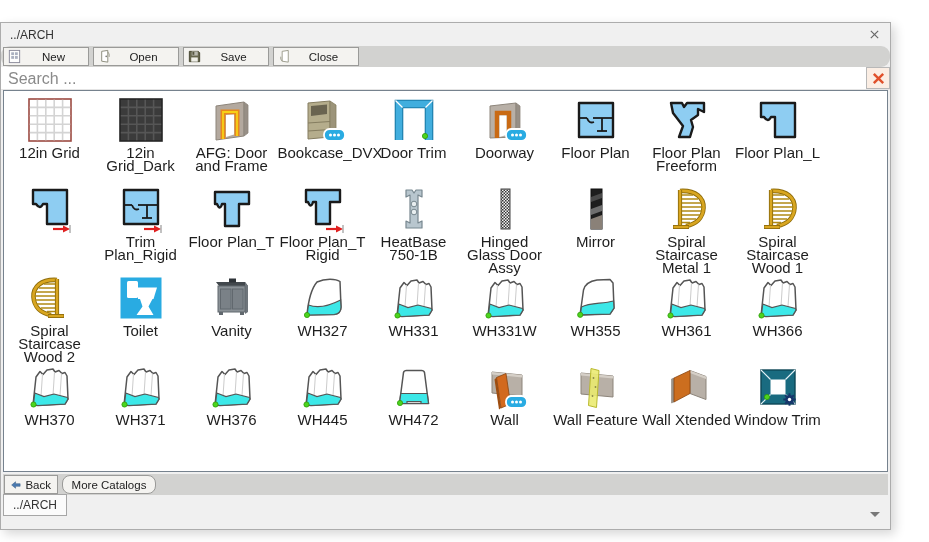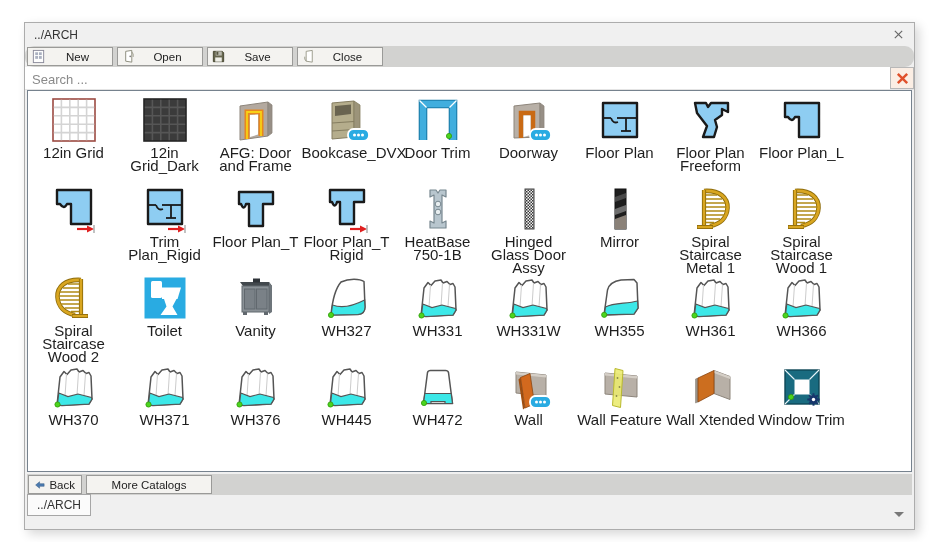--- a/index.html
+++ b/index.html
@@ -1,38 +1,38 @@
 <!DOCTYPE html>
 <html><head>
 <meta charset="utf-8">
 <style>
   html,body{margin:0;padding:0;}
   body{width:929px;height:542px;position:relative;background:#ffffff;font-family:"Liberation Sans",sans-serif;overflow:hidden;}
-  .window{position:absolute;left:24px;top:22px;width:891px;height:508px;background:#f0f0f0;border:1px solid #acacac;box-shadow:4px 4px 10px rgba(0,0,0,.16);display:flex;flex-direction:column;box-sizing:border-box;}
+  .window{position:absolute;left:0;top:22px;width:891px;height:508px;background:#f0f0f0;border:1px solid #acacac;box-shadow:4px 4px 10px rgba(0,0,0,.16);display:flex;flex-direction:column;box-sizing:border-box;}
   .titlebar{height:23px;display:flex;align-items:center;padding:0 9px;flex:none;}
   .titlebar .t{flex:1;font-size:12px;color:#333;}
   .win-close{width:14px;height:14px;display:flex;align-items:center;justify-content:center;cursor:default;}
   .toolbar{height:21px;background:#d2d2d0;display:flex;align-items:center;gap:4px;padding:0 2px;flex:none;border-radius:9px;}
   .tb-btn{height:19px;width:86px;background:#f4f3f0;border:1px solid #9a9a98;display:flex;align-items:center;font-size:11.5px;color:#222;padding:0 3px;box-sizing:border-box;font-family:inherit;}
   .tb-btn svg{width:15px;height:15px;flex:none;}
   .tb-btn .lbl{flex:1;text-align:center;}
   .searchrow{height:22px;background:#ffffff;display:flex;align-items:stretch;flex:none;border-bottom:1px solid #e4e4e4;}
-  .searchrow input{flex:1;border:none;outline:none;font-size:13px;color:#333;padding:12px 7px;font-family:inherit;background:transparent;}
+  .searchrow input{flex:1;border:none;outline:none;font-size:16px;color:#333;padding:12px 7px;font-family:inherit;background:transparent;}
   .searchrow input::placeholder{color:#8a8a8a;}
   .clear-btn{width:24px;flex:none;background:#fbeee4;border:1px solid #b8b8b8;display:flex;align-items:center;justify-content:center;padding:0;box-sizing:border-box;}
   .panel{flex:1;margin:0 2px;background:#ffffff;border:1px solid #76828e;overflow:hidden;}
   .grid{display:grid;grid-template-columns:repeat(9,91px);grid-auto-rows:89px;padding-top:3px;}
   .item{display:flex;flex-direction:column;align-items:center;}
   .item .ic{width:48px;height:48px;margin-top:2px;flex:none;}
   .item .ic svg{width:48px;height:48px;display:block;}
   .item .lb{font-size:15px;line-height:13px;color:#1e1e1e;text-align:center;margin-top:2px;max-width:90px;}
   .bottombar{height:21px;background:#d2d2d0;margin:2px 2px 0 2px;display:flex;align-items:center;gap:4px;padding:0 1px;flex:none;}
   .bb-btn{height:19px;background:#f4f3f0;border:1px solid #9a9a98;font-size:11.5px;color:#222;display:flex;align-items:center;justify-content:center;gap:4px;box-sizing:border-box;font-family:inherit;}
   .back-btn{width:54px;}
-  .more-btn{width:126px;}
+  .more-btn{width:94px;border-radius:8px;}
   .statusrow{height:34px;background:#f0f0f0;position:relative;flex:none;}
   .pathtab{position:absolute;left:2px;top:-1px;background:#fbfbfb;border:1px solid #a6a6a6;padding:3px 9px 3px 9px;font-size:12px;color:#333;}
   .dd{position:absolute;right:10px;top:9px;width:10px;height:7px;}
 </style>
 </head>
 <body>
 
 <div class="window">
 
   <div class="titlebar">

